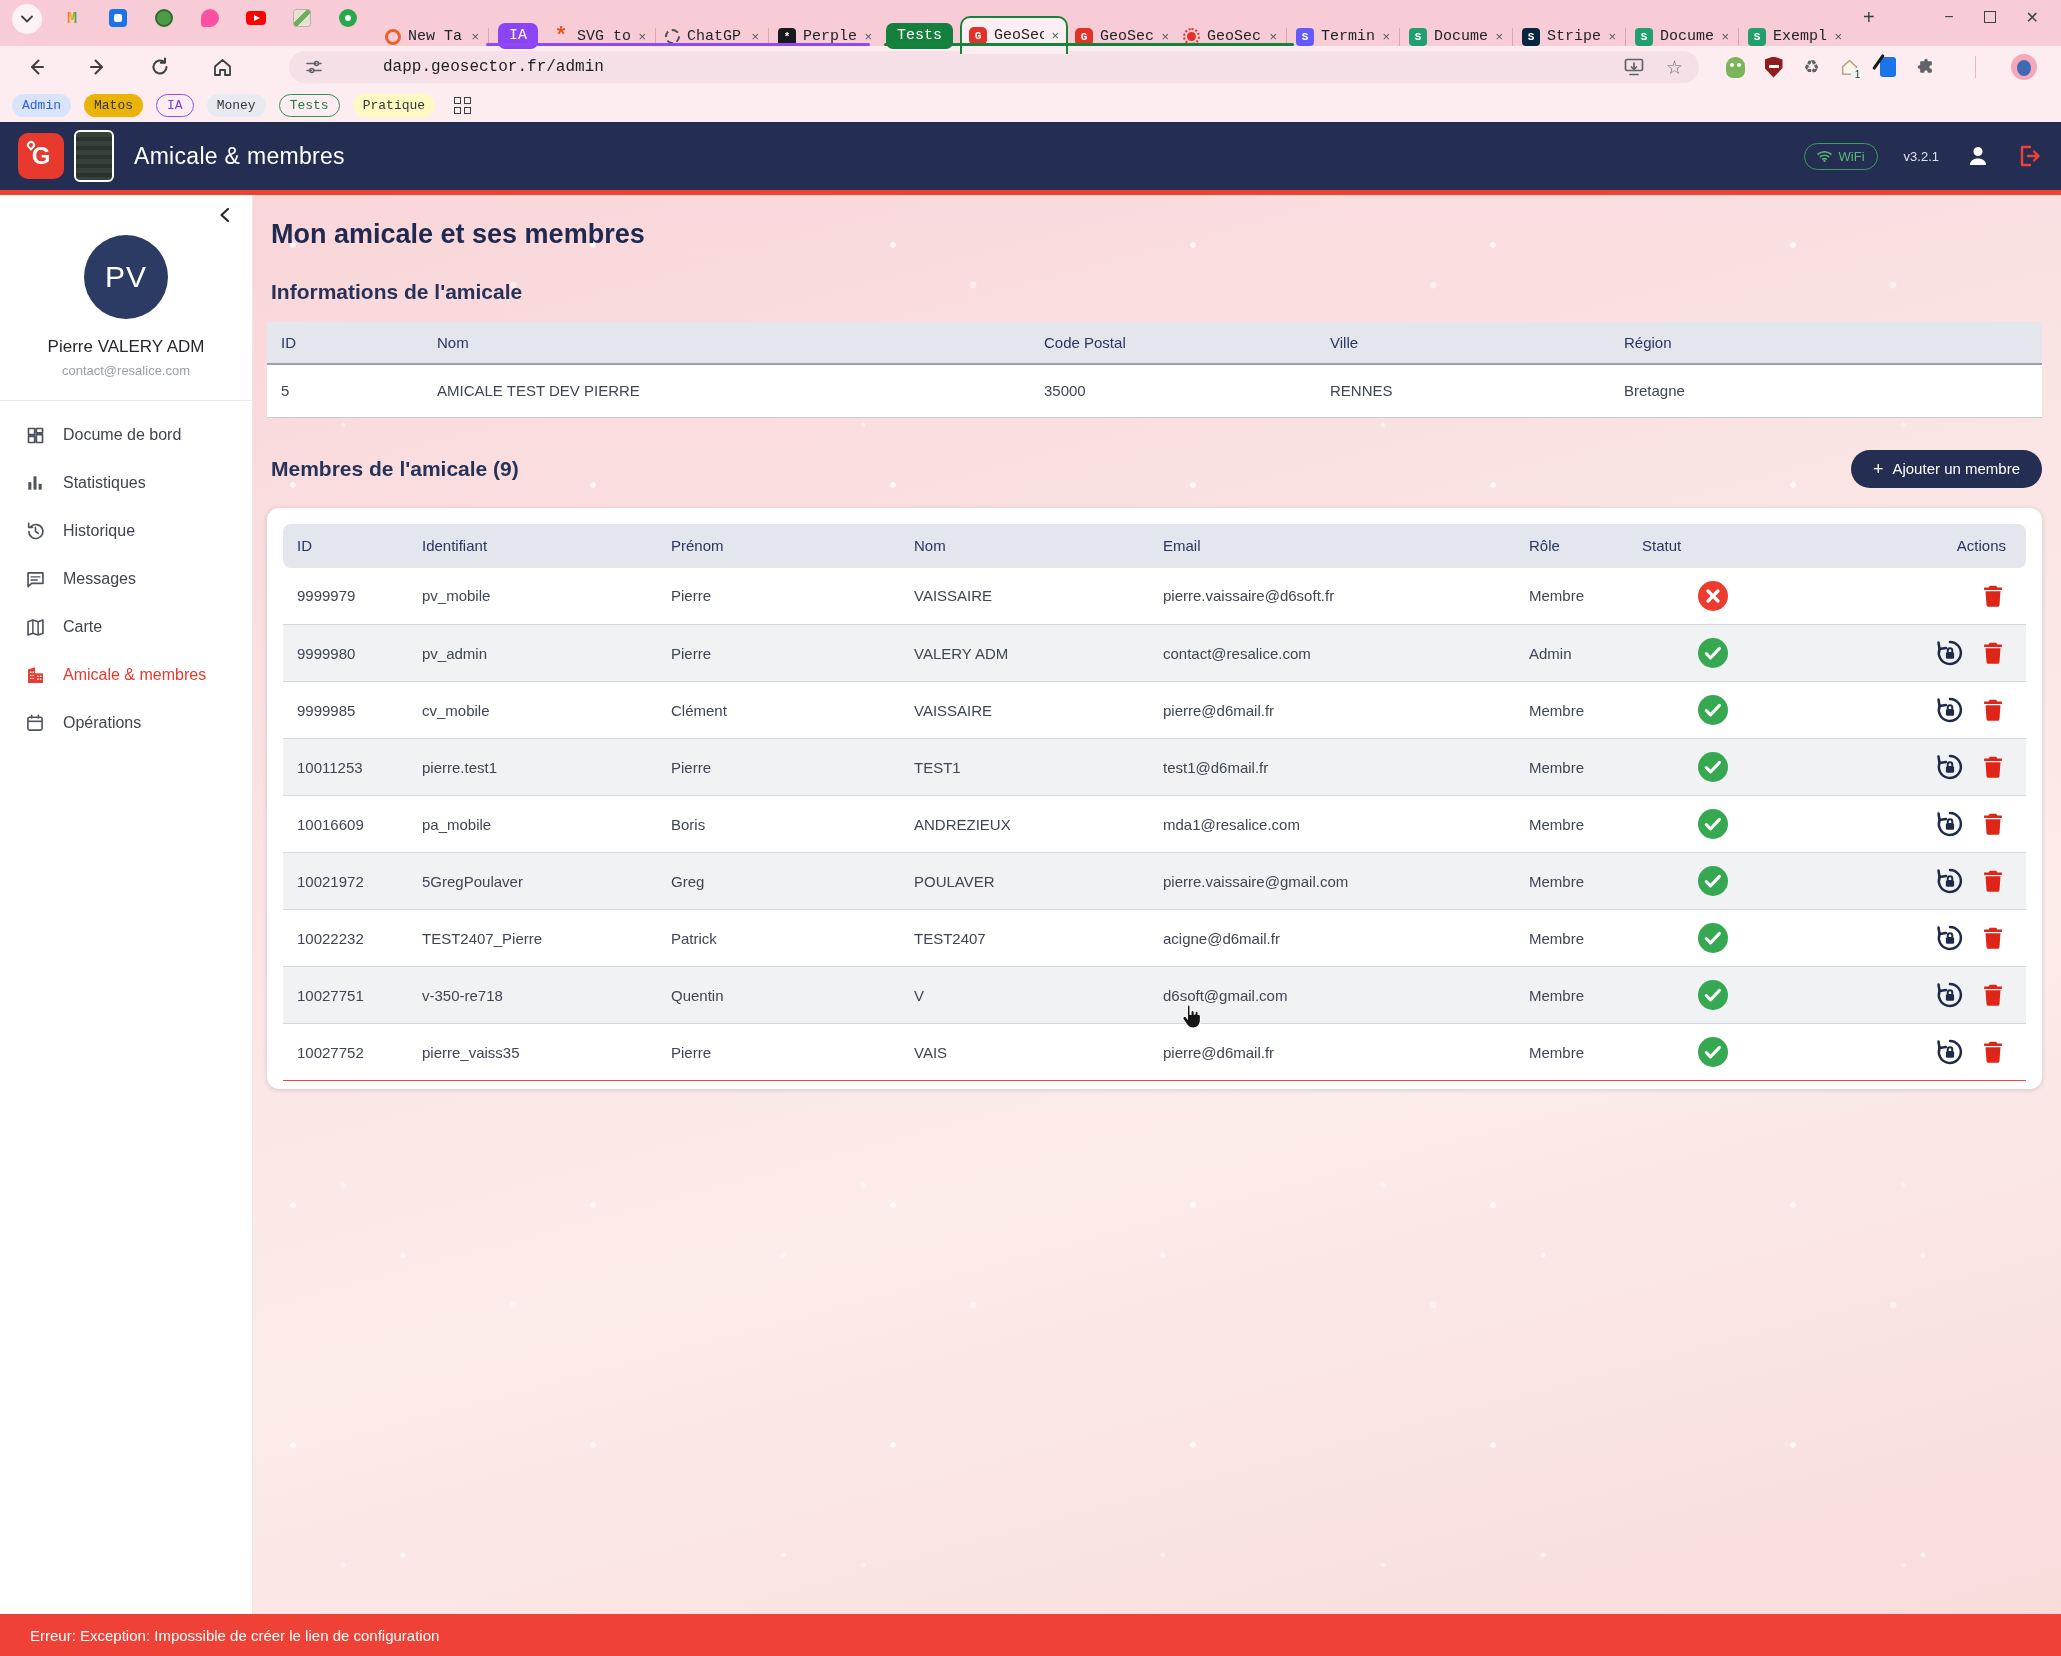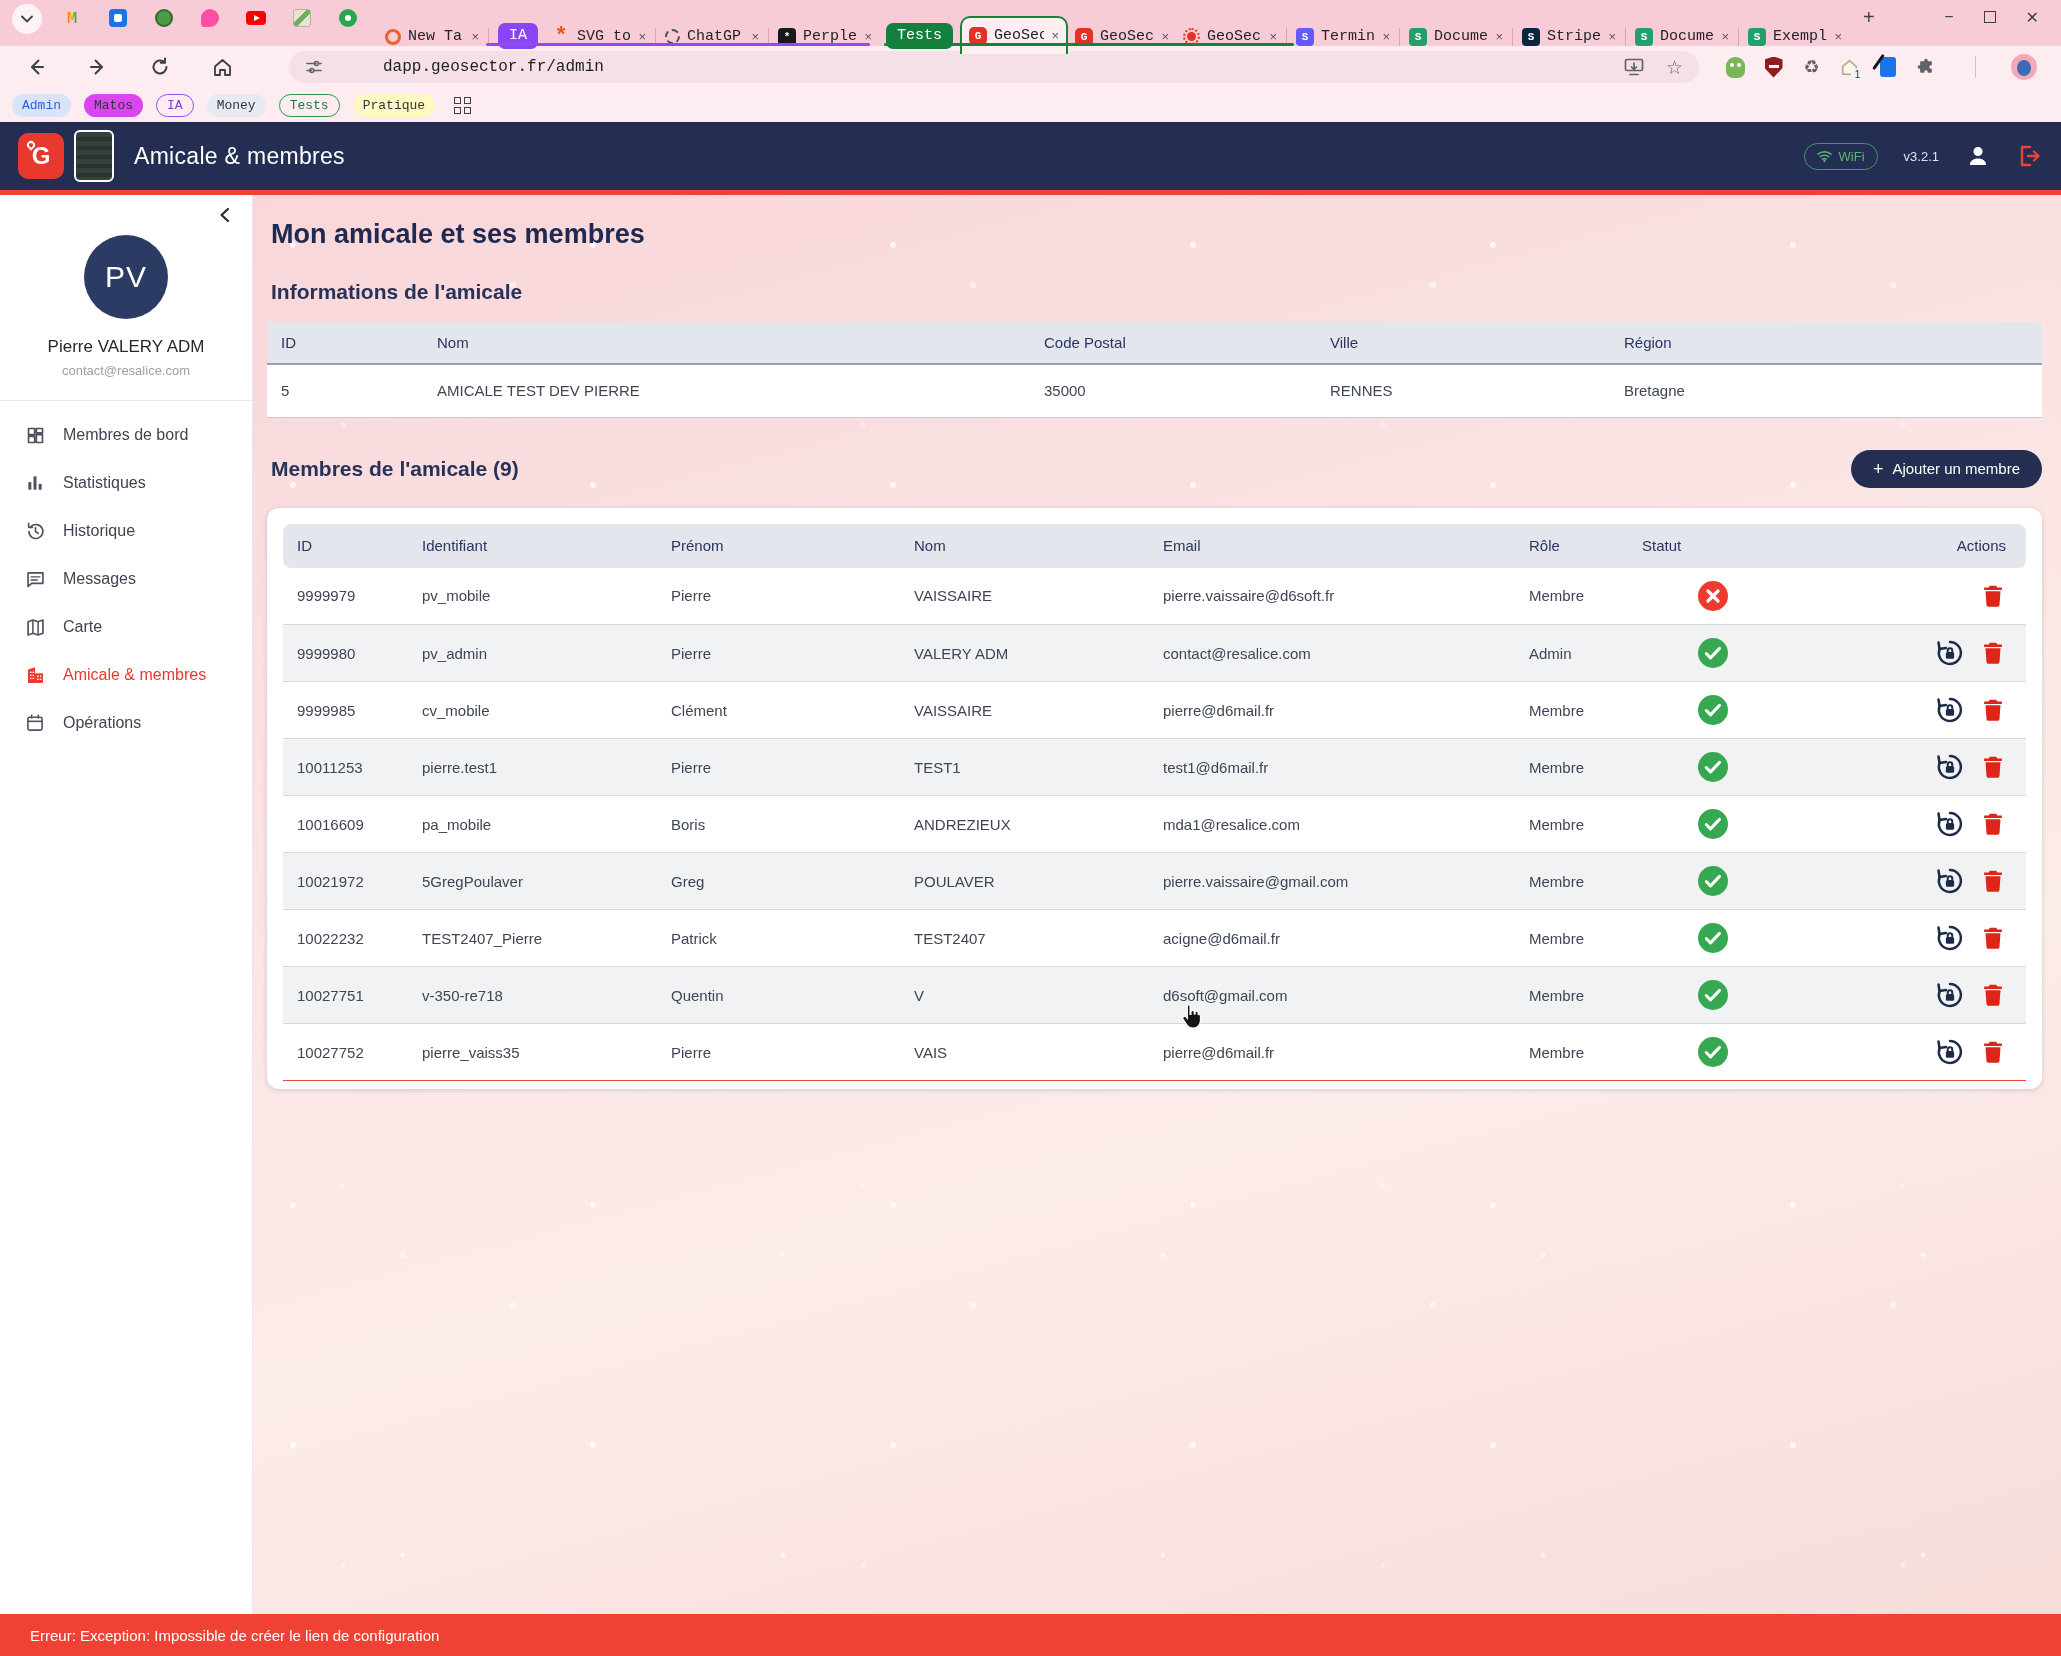--- a/index.html
+++ b/index.html
@@ -71,21 +71,21 @@
   .home-badge { position:absolute; right:-4px; bottom:-3px; background:#f1f3f4; border-radius:50%; width:13px; height:13px; font:10px "Liberation Sans",sans-serif; color:#333; display:flex; align-items:center; justify-content:center; }
   .ic-pen { width:16px; height:20px; border-radius:3px; background:#1b74e8; position:relative; }
   .ic-pen::after { content:""; position:absolute; left:-3px; top:-4px; width:3px; height:18px; background:#15191d; transform:rotate(35deg); border-radius:2px; }
   .tb-sep { width:1px; height:22px; background:#e3bac6; margin-left:22px; }
   .avatar-btn { width:26px; height:26px; border-radius:50%; background:#f6a8b8; margin-left:18px; position:relative; overflow:hidden; }
   .avatar-btn::after { content:""; position:absolute; left:6px; top:6px; width:14px; height:16px; border-radius:50%; background:#3d6bb3; }
 
   .bmbar { height:34px; background:#fdecf0; display:flex; align-items:center; gap:13px; padding-left:12px; }
   .bm { height:23px; padding:0 10px; border-radius:12px; display:flex; align-items:center; font:13px "Liberation Mono",monospace; }
   .bm-admin { background:#d9e4fb; color:#2f62d8; }
-  .bm-matos { background:#d946ef; color:#33363c;text-align:right; }
+  .bm-matos { background:#eab308; color:#33363c;text-align:right; }
   .bm-ia { border:1.5px solid #8e4ff0; color:#7b3fe0; }
   .bm-money { background:#e8eaf1; color:#33363c; }
   .bm-tests { border:1.5px solid #2c9454; color:#1f7a40; }
   .bm-pratique { background:#fef9c3; color:#33363c; }
   .apps-grid { display:grid; grid-template-columns:7px 7px; grid-gap:3px; margin-left:6px; }
   .apps-grid span { width:7px; height:7px; border:1.8px solid #3c4043; }
 
   
   .app-header { height:73px; background:#232e52; border-bottom:5px solid #ef4136; display:flex; align-items:center; padding:0 18px; }
   .logo { width:46px; height:46px; border-radius:10px; background:#e8392e; display:flex; align-items:center; justify-content:center; position:relative; flex:none; }
@@ -424,21 +424,21 @@
       <div class="profile-email">contact@resalice.com</div>
     </div>
     <div class="side-divider"></div>
     <div class="menu">
       <div class="menu-item">
         <span class="mi-ic">
           <svg width="21" height="21" viewBox="0 0 24 24">
               <path d="M4 4h7v7H4zM13 4h7v5h-7zM4 13h7v7H4zM13 11h7v9h-7z" fill="none" stroke="#4d525e" stroke-width="1.9" stroke-linejoin="round"></path>
             </svg>
         </span>
-        <span>Membres de bord</span>
+        <span>Docume de bord</span>
       </div>
       <div class="menu-item">
         <span class="mi-ic">
           <svg width="20" height="20" viewBox="0 0 24 24">
               <rect x="4" y="11" width="3.6" height="9" fill="#4d525e"></rect>
               <rect x="10.2" y="4" width="3.6" height="16" fill="#4d525e"></rect>
               <rect x="16.4" y="13" width="3.6" height="7" fill="#4d525e"></rect>
             </svg>
         </span>
         <span>Statistiques</span>

